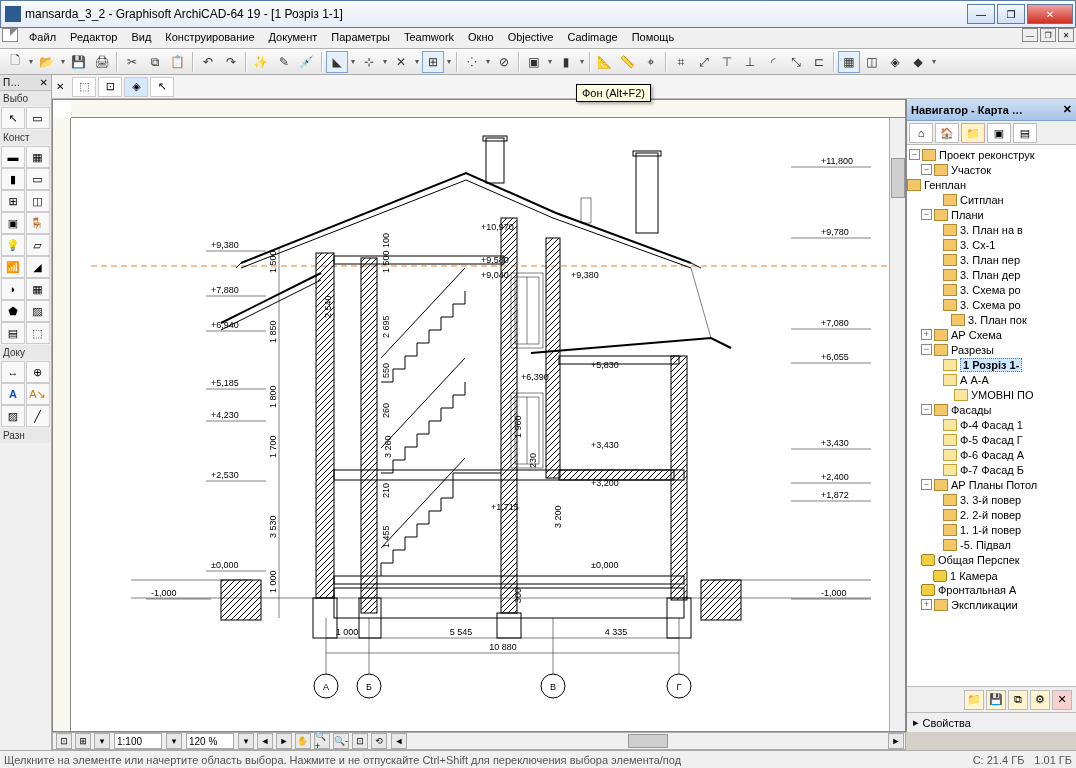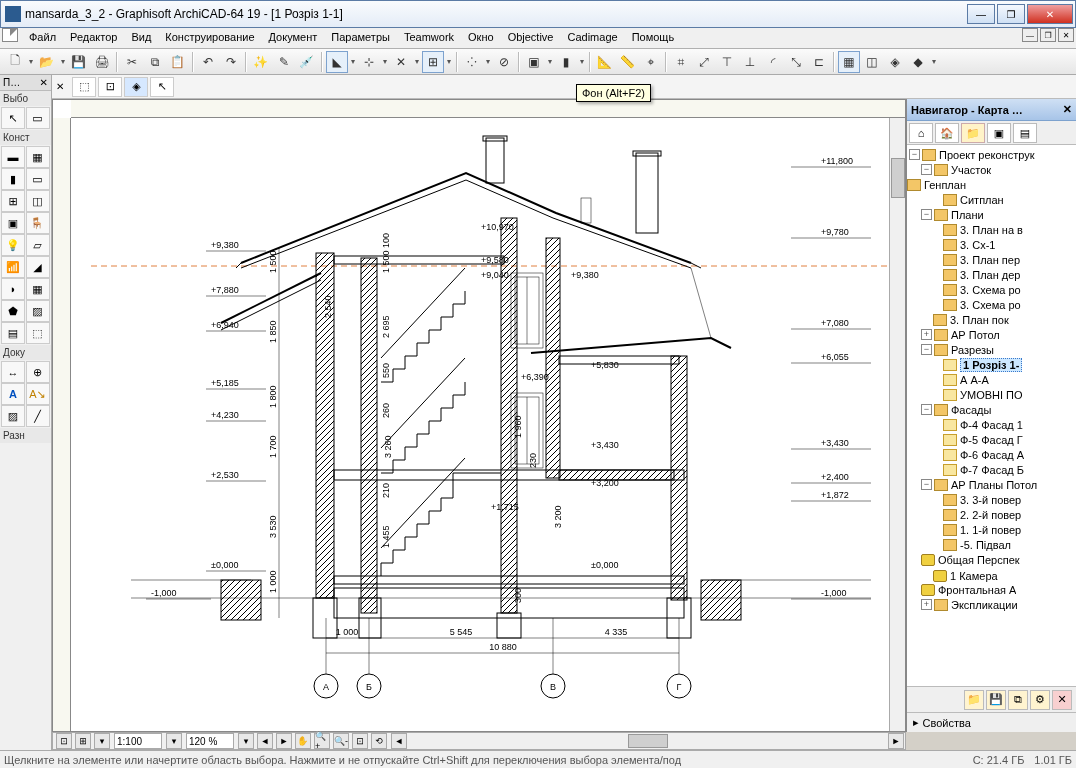--- a/index.html
+++ b/index.html
@@ -491,43 +491,43 @@
         <span class="tree-label">3. План дер</span>
       </div>
     <div class="tree-row" style="padding-left:36px;">
         <span class="tree-icon ico-folder"></span>
         <span class="tree-label">3. Схема ро</span>
       </div>
     <div class="tree-row" style="padding-left:36px;">
         <span class="tree-icon ico-folder"></span>
         <span class="tree-label">3. Схема ро</span>
       </div>
-    <div class="tree-row" style="padding-left:26px;">
+    <div class="tree-row" style="padding-left:44px;">
         <span class="tree-icon ico-folder"></span>
         <span class="tree-label">3. План пок</span>
       </div>
     <div class="tree-row" style="padding-left:14px;">
         <span class="tree-exp">+</span>
         <span class="tree-icon ico-folder"></span>
-        <span class="tree-label">АР Потол</span>
+        <span class="tree-label">АР Схема</span>
       </div>
     <div class="tree-row" style="padding-left:14px;">
         <span class="tree-exp">−</span>
         <span class="tree-icon ico-folder"></span>
         <span class="tree-label">Разрезы</span>
       </div>
     <div class="tree-row selected" style="padding-left:36px;">
         <span class="tree-icon ico-sec"></span>
         <span class="tree-label">1 Розріз 1-</span>
       </div>
     <div class="tree-row" style="padding-left:36px;">
         <span class="tree-icon ico-sec"></span>
         <span class="tree-label">А А-А</span>
       </div>
-    <div class="tree-row" style="padding-left:36px;">
+    <div class="tree-row" style="padding-left:47px;">
         <span class="tree-icon ico-sec"></span>
         <span class="tree-label">УМОВНІ ПО</span>
       </div>
     <div class="tree-row" style="padding-left:14px;">
         <span class="tree-exp">−</span>
         <span class="tree-icon ico-folder"></span>
         <span class="tree-label">Фасады</span>
       </div>
     <div class="tree-row" style="padding-left:36px;">
         <span class="tree-icon ico-sec"></span>

